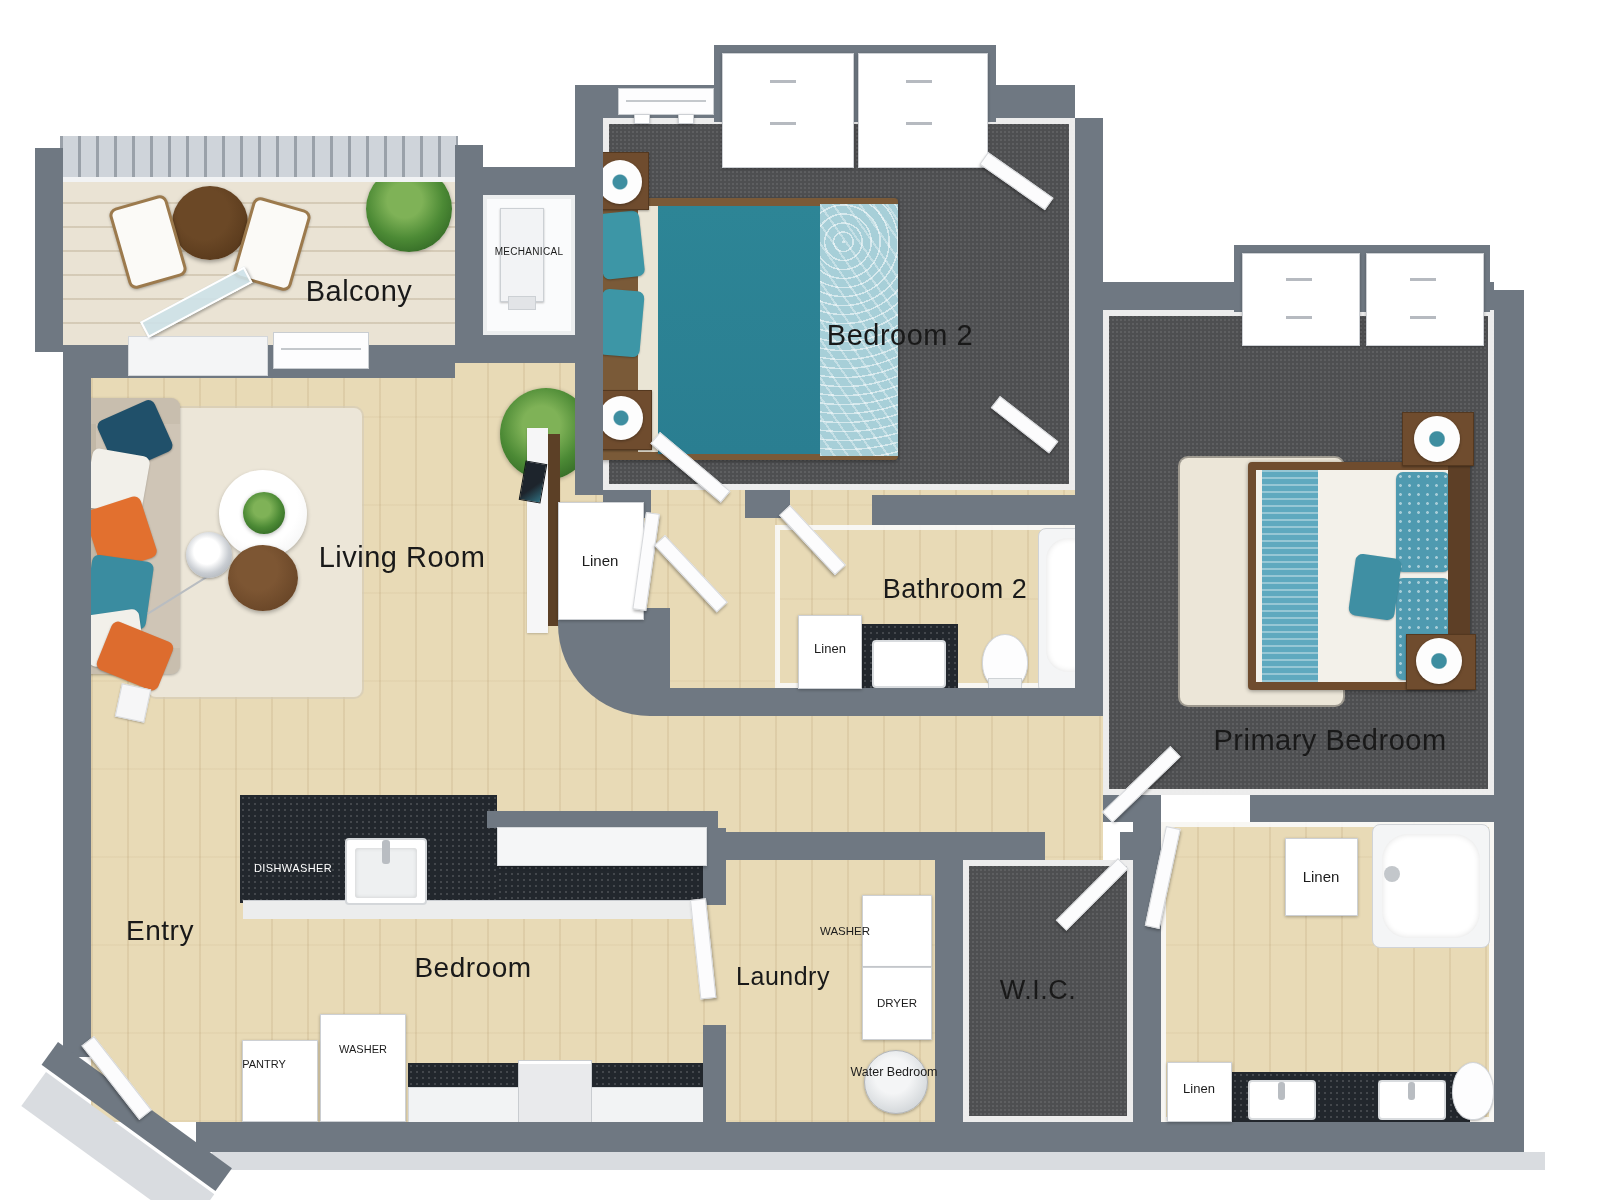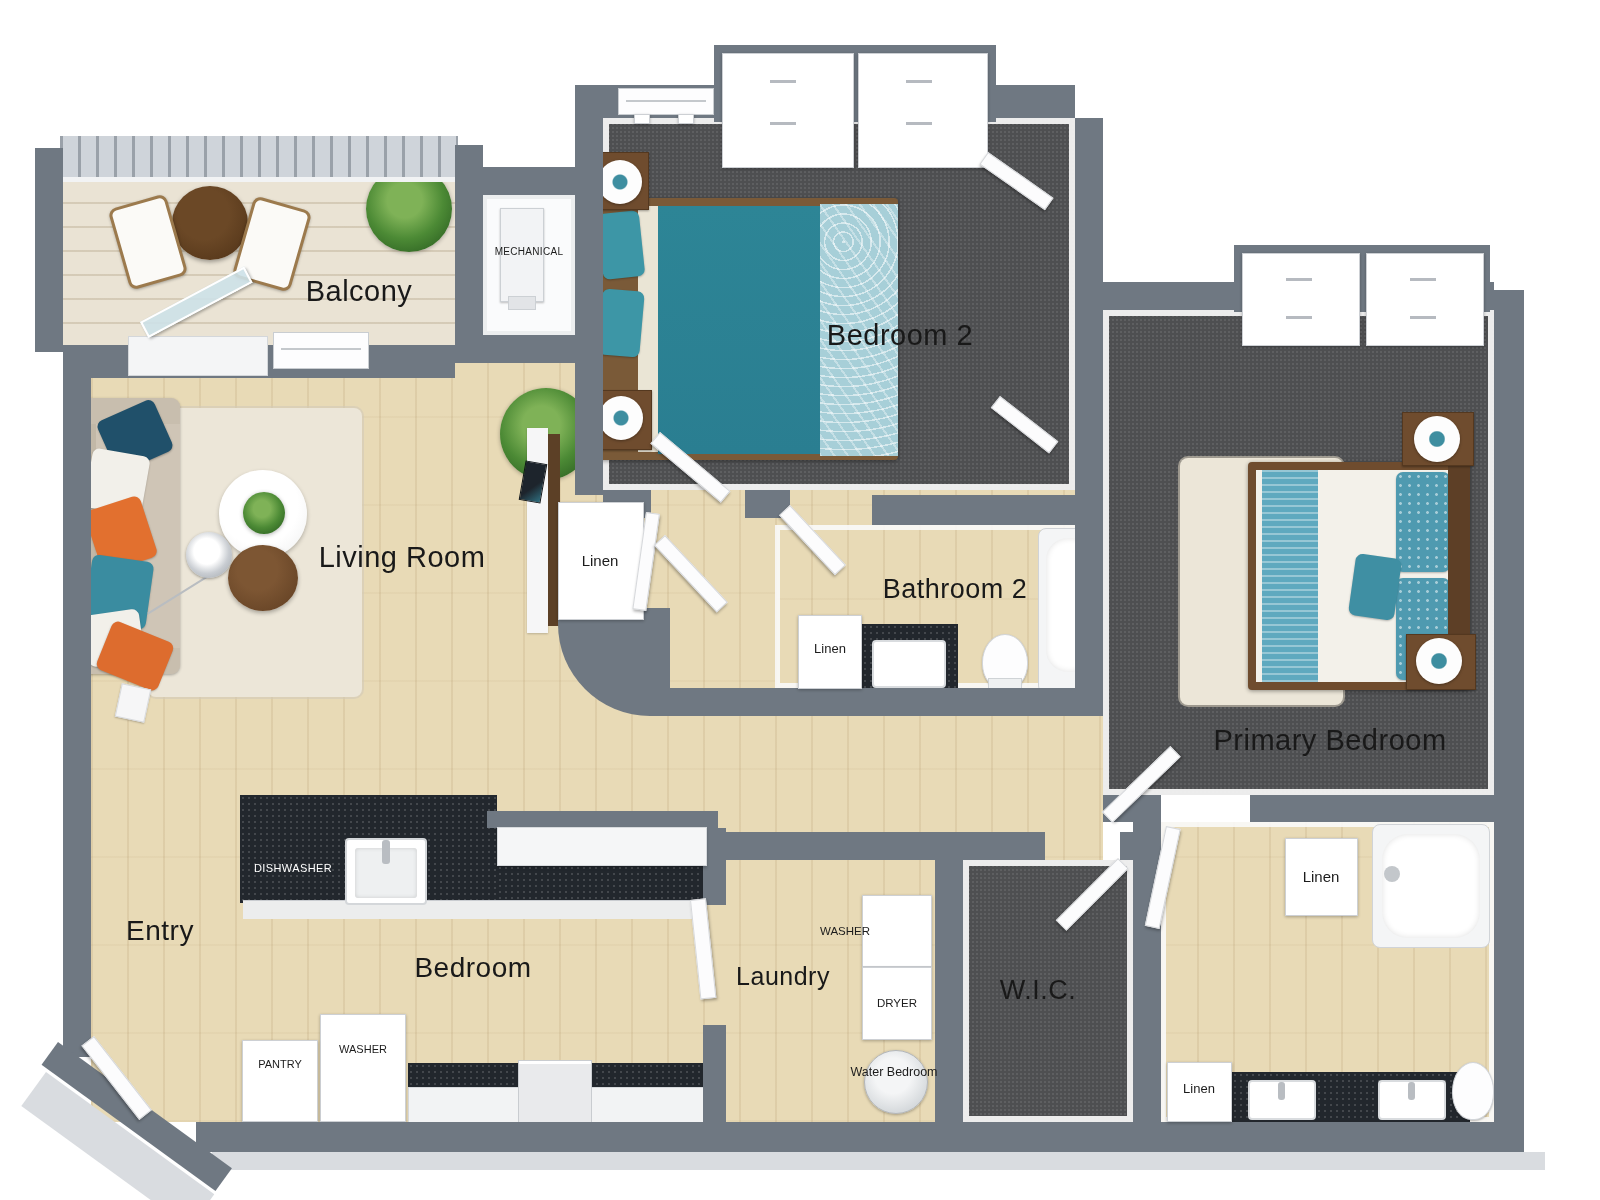--- a/index.html
+++ b/index.html
@@ -226,16 +226,16 @@
   <div class="lb" style="left:160px;top:931px;font-size:28px;">Entry</div>
   <div class="sl" style="left:529px;top:251px;font-size:10px;letter-spacing:.3px;">MECHANICAL</div>
   <div class="sl" style="left:600px;top:560px;font-size:15px;">Linen</div>
   <div class="sl" style="left:830px;top:648px;font-size:13px;">Linen</div>
   <div class="sl" style="left:1321px;top:876px;font-size:15px;">Linen</div>
   <div class="sl" style="left:1199px;top:1088px;font-size:13px;">Linen</div>
   <div class="sl" style="left:293px;top:868px;font-size:11px;color:#fff;letter-spacing:.4px;">DISHWASHER</div>
   <div class="sl" style="left:845px;top:931px;font-size:11.5px;">WASHER</div>
   <div class="sl" style="left:897px;top:1003px;font-size:11.5px;">DRYER</div>
   <div class="sl" style="left:894px;top:1072px;font-size:12.5px;">Water Bedroom</div>
-  <div class="sl" style="left:280px;top:1064px;font-size:11px;">PANTRY</div>
+  <div class="sl" style="left:264px;top:1064px;font-size:11px;">PANTRY</div>
   <div class="sl" style="left:363px;top:1049px;font-size:11px;">WASHER</div>
 
 </div>
 
 </body></html>

